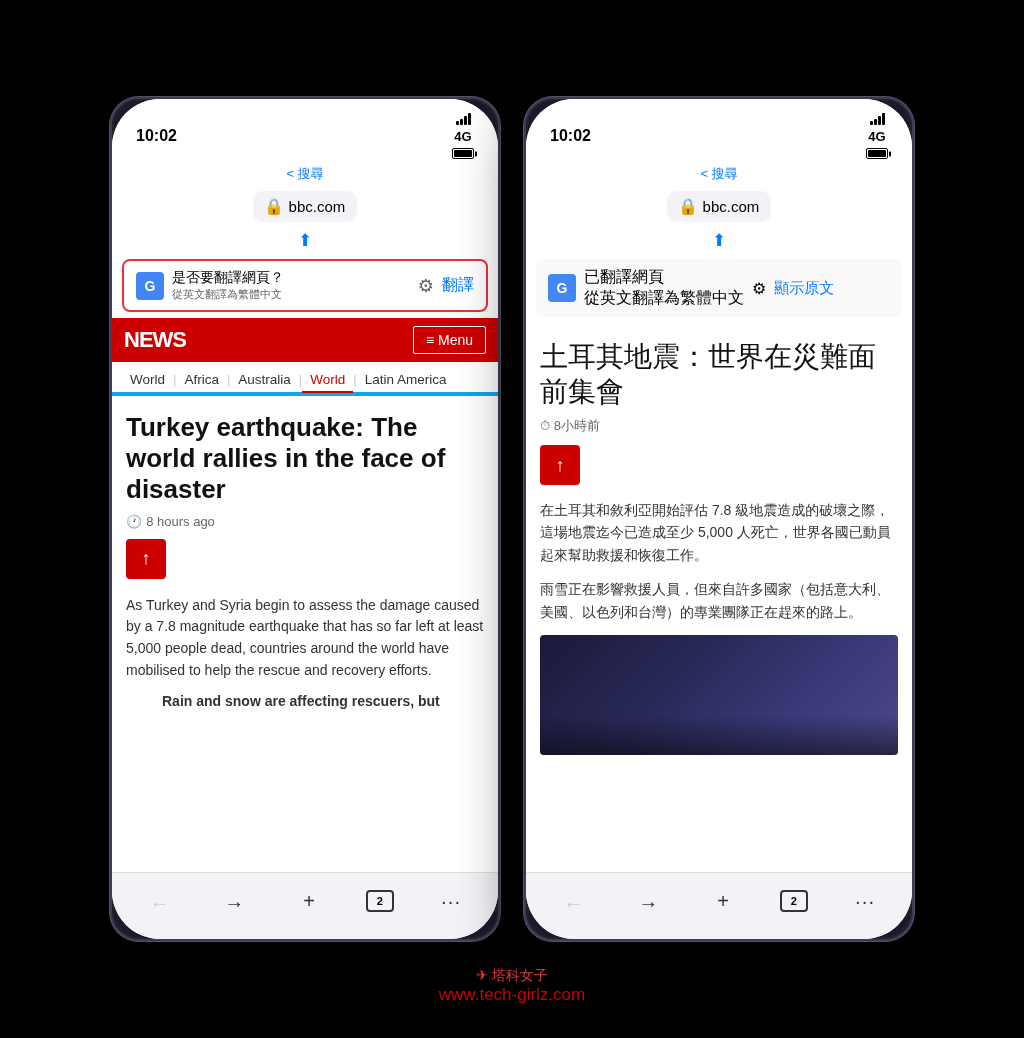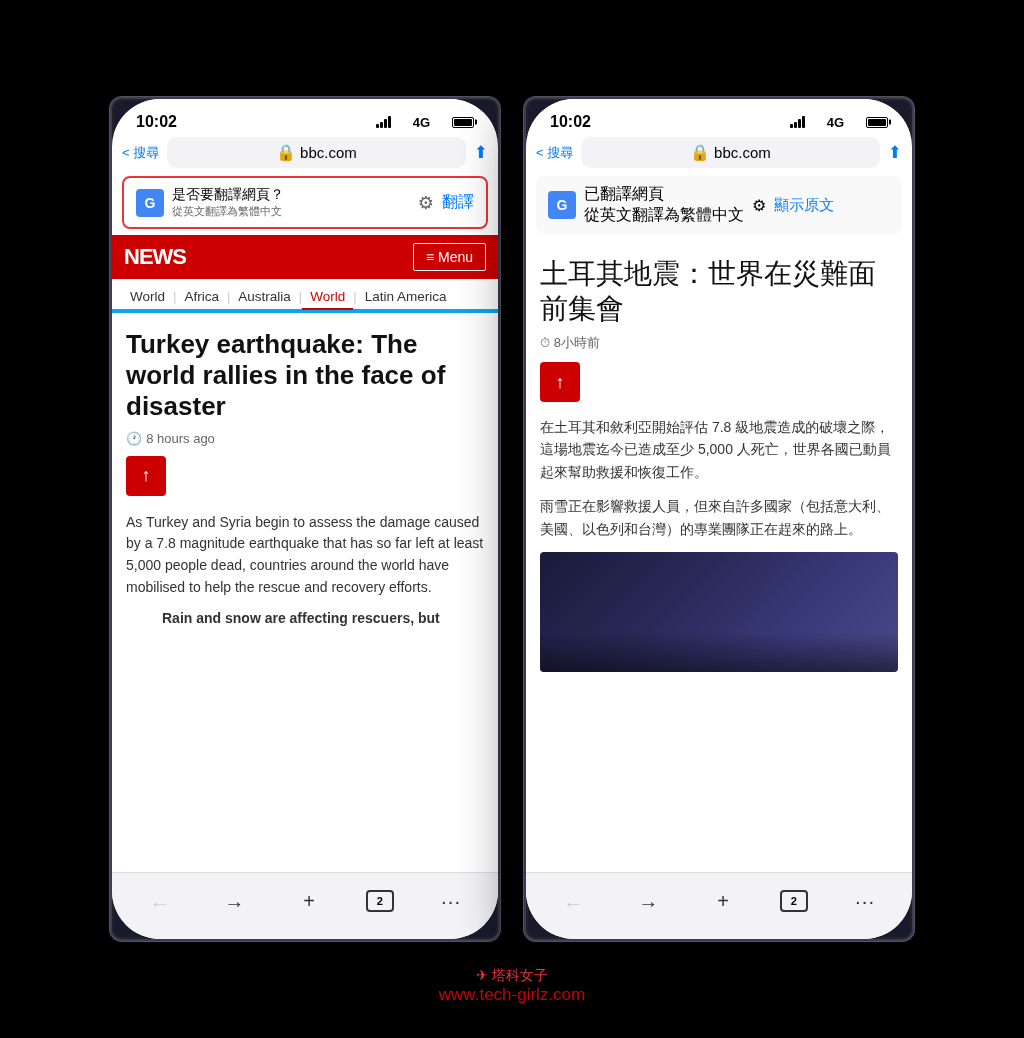--- a/index.html
+++ b/index.html
@@ -17,21 +17,21 @@
       gap: 24px;
       align-items: center;
       justify-content: center;
       padding: 40px 20px;
     }
     
     .phone {
       width: 390px;
       height: 844px;
       background: #1a1a2e;
-      border-radius: 12px;
+      border-radius: 29px;
       border: 2px solid #3a3a5c;
       position: relative;
       overflow: hidden;
       box-shadow: 0 0 0 1px #555, 0 20px 60px rgba(0,0,0,0.8), inset 0 0 0 2px #222;
     }
     .phone-inner {
       position: absolute;
       top: 0; left: 0; right: 0; bottom: 0;
       background: #fff;
       border-radius: 48px;
@@ -43,21 +43,21 @@
     .status-bar {
       background: #fff;
       display: flex;
       justify-content: space-between;
       align-items: center;
       padding: 14px 24px 4px;
       font-size: 15px;
       font-weight: 600;
     }
     .status-bar .time { font-weight: 700; font-size: 16px; }
-    .status-icons { display: flex; align-items: center; gap: 20px; font-size: 12px; }
+    .status-icons { display: flex; align-items: center; gap: 4px; font-size: 12px; flex-direction: column; }
     .signal-bars { display: flex; align-items: flex-end; gap: 1px; height: 12px; }
     .signal-bars span {
       display: inline-block;
       width: 3px;
       background: #000;
       border-radius: 1px;
     }
     .signal-bars span:nth-child(1) { height: 4px; }
     .signal-bars span:nth-child(2) { height: 6px; }
     .signal-bars span:nth-child(3) { height: 9px; }
@@ -83,20 +83,21 @@
       left: 1px; top: 1px; bottom: 1px;
       right: 1px;
       background: #000;
       border-radius: 1px;
     }
     .address-row {
       display: flex;
       align-items: center;
       padding: 2px 10px 6px;
       gap: 8px;
+      flex-direction: column;
     }
     .search-back {
       font-size: 13px;
       color: #007AFF;
     }
     .address-bar-wrap {
       flex: 1;
       background: #f2f2f7;
       border-radius: 10px;
       padding: 6px 12px;

